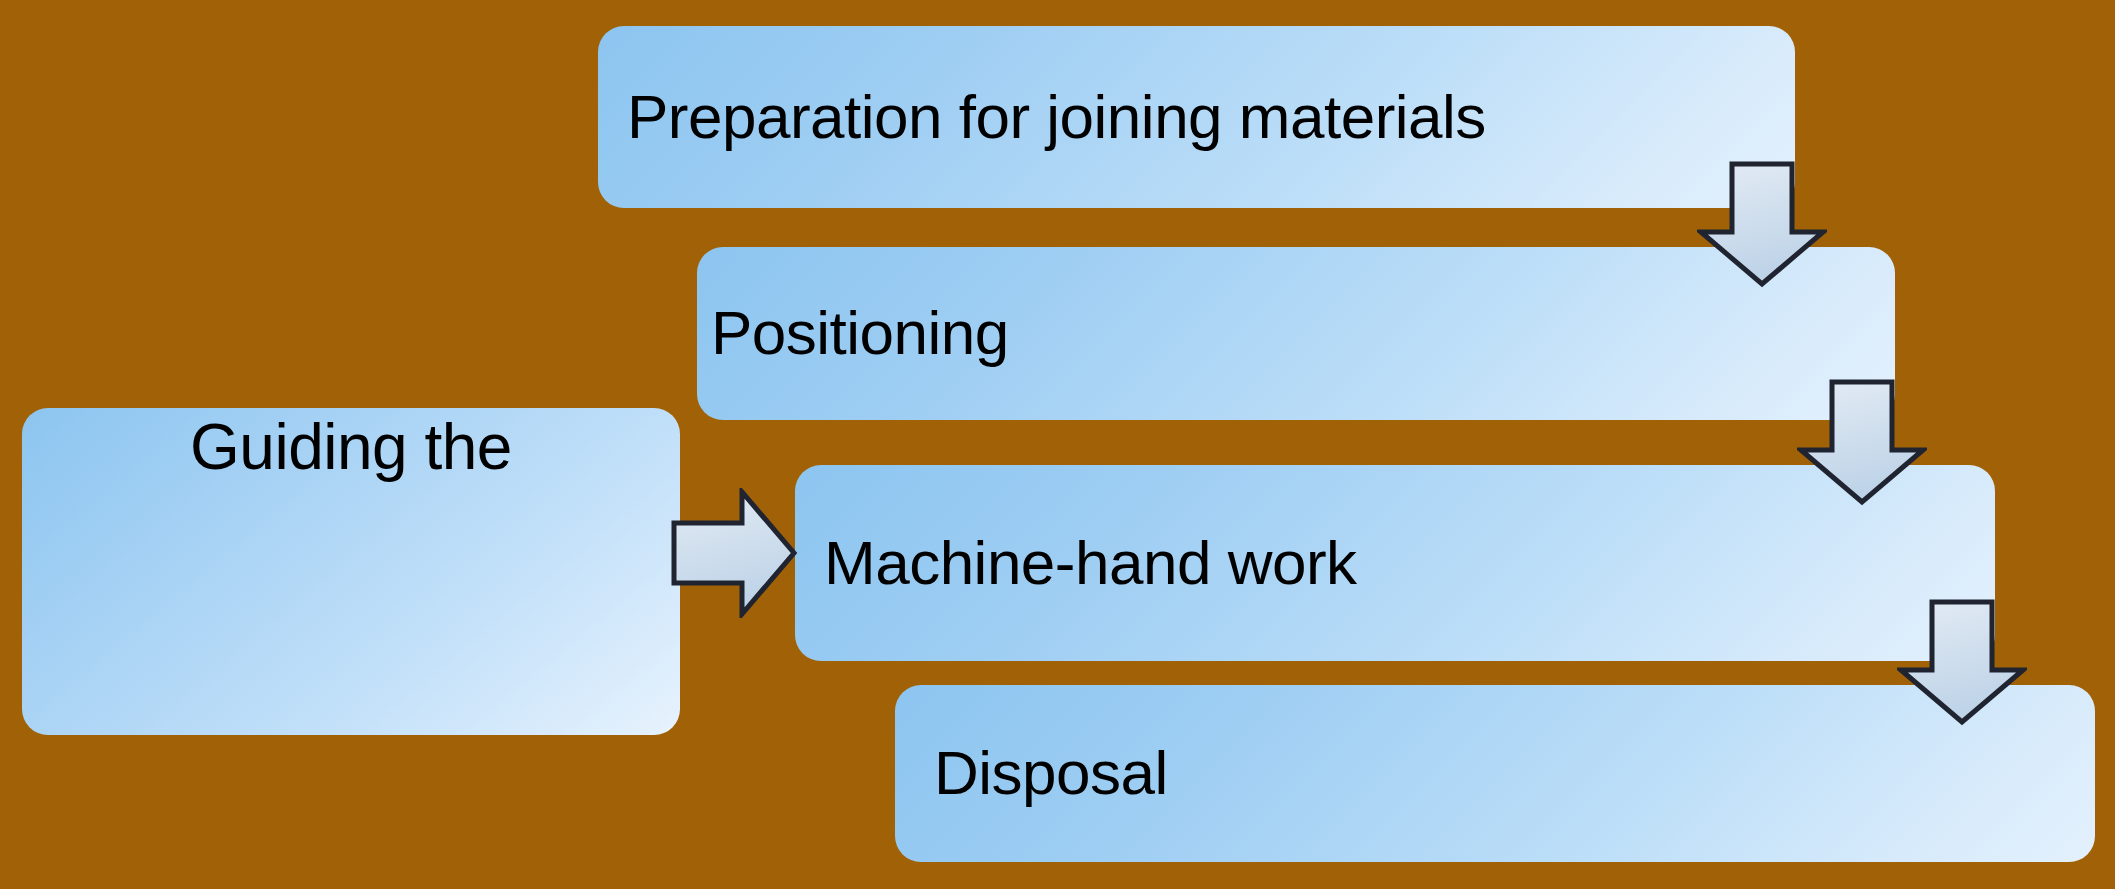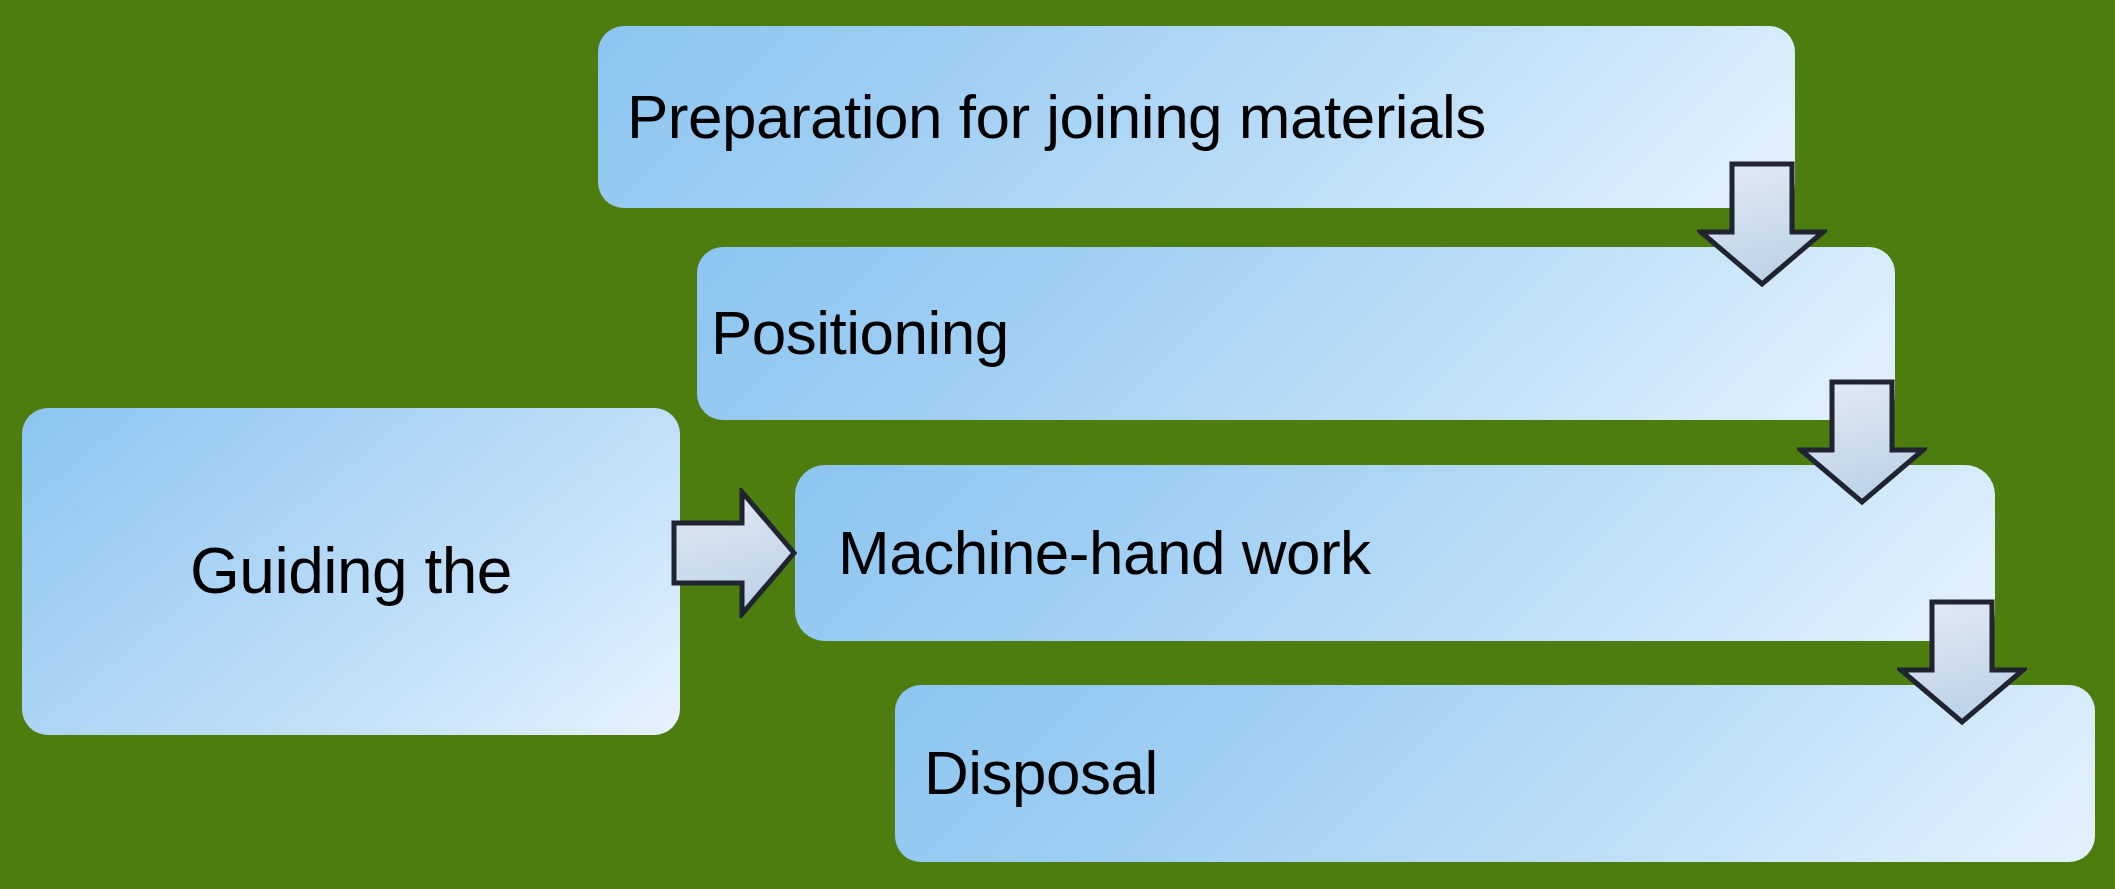--- a/index.html
+++ b/index.html
@@ -8,21 +8,21 @@
     padding: 0;
     background: #ffffff;
   }
   body {
     font-family: "Liberation Sans", sans-serif;
   }
   #canvas {
     position: relative;
     width: 2115px;
     height: 889px;
-    background: #4d7c0f;
+    background: #a16207;
     overflow: hidden;
   }
 
   
   .step-box {
     position: absolute;
     box-sizing: border-box;
     border-radius: 26px;
     background: linear-gradient(135deg, #8cc5f0 0%, #9fcef3 28%, #bcdef8 62%, #d6eafb 85%, #e4f1fd 100%);
     display: flex;
@@ -39,21 +39,20 @@
     letter-spacing: -0.5px;
   }
 
   
   .source-box {
     position: absolute;
     box-sizing: border-box;
     border-radius: 26px;
     background: linear-gradient(140deg, #8cc5f0 0%, #a5d1f4 30%, #c2e0f9 65%, #dcedfc 90%, #e8f3fd 100%);
     display: flex;
-    align-items: center;
     justify-content: center;
     text-align: center;
     overflow: hidden;
   }
   .source-label {
     font-family: "Liberation Sans", sans-serif;
     font-size: 64px;
     line-height: 1.22;
     color: #000000;
     font-weight: 400;
@@ -77,25 +76,25 @@
 <div id="canvas">
 
   <div class="step-box" style="left:598px; top:26px; width:1197px; height:182px; padding-left:29px;">
     <span class="step-label">Preparation for joining materials</span>
   </div>
 
   <div class="step-box" style="left:697px; top:247px; width:1198px; height:173px; padding-left:14px;">
     <span class="step-label">Positioning</span>
   </div>
 
-  <div class="step-box" style="left:795px; top:465px; width:1200px; height:176px; padding-left:43px;border-radius:30px;">
+  <div class="step-box" style="left:795px; top:465px; width:1200px; height:196px; padding-left:29px;">
     <span class="step-label">Machine-hand work</span>
   </div>
 
-  <div class="step-box" style="left:895px; top:685px; width:1200px; height:177px; padding-left:29px;">
+  <div class="step-box" style="left:895px; top:685px; width:1200px; height:177px; padding-left:39px;">
     <span class="step-label">Disposal</span>
   </div>
 
   <div class="source-box" style="left:22px; top:408px; width:658px; height:327px;">
     <div>
       <div class="source-label">Guiding the</div>
     </div>
   </div>
 
   <div class="arrow" style="left:670px; top:488px; width:128px; height:130px;">

